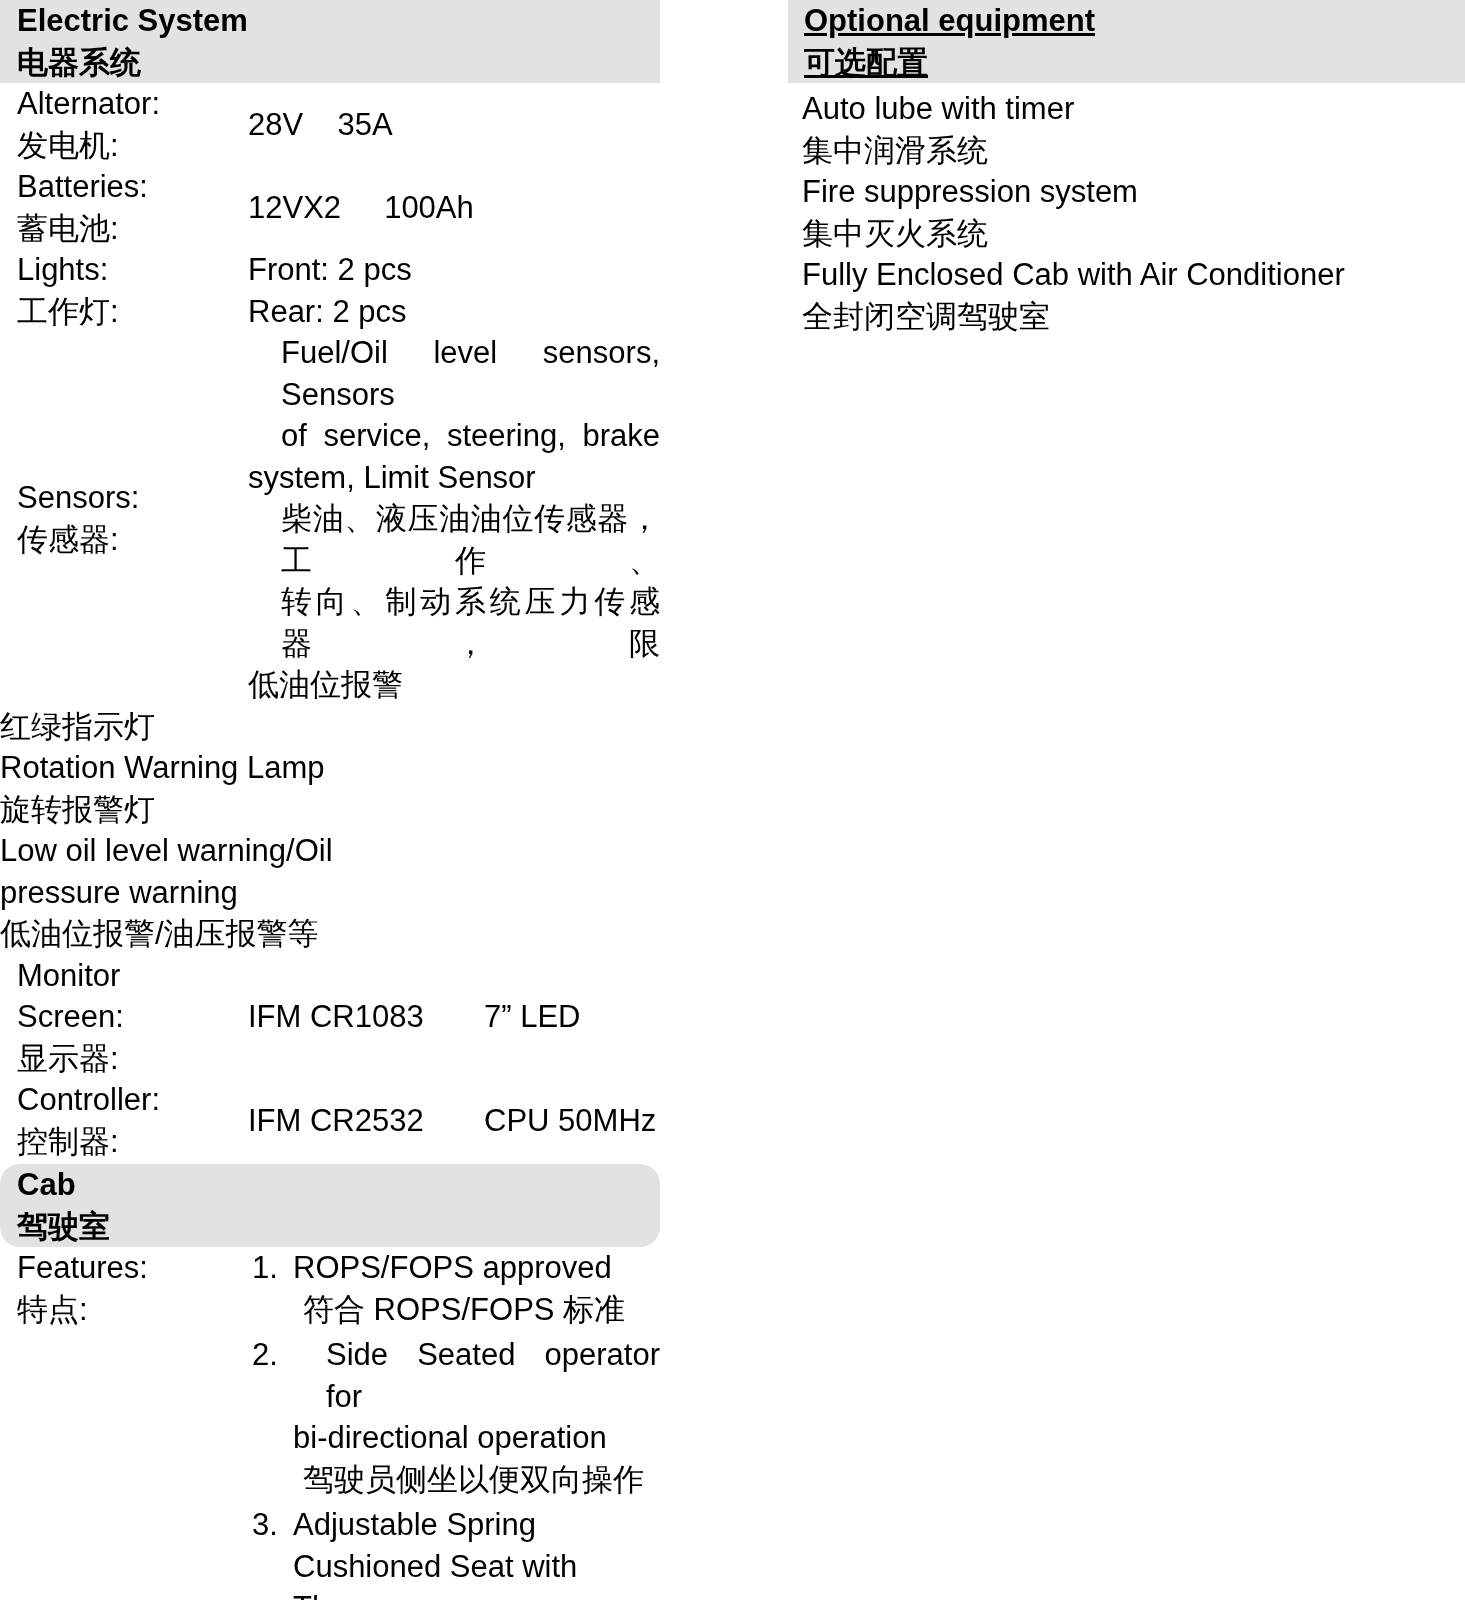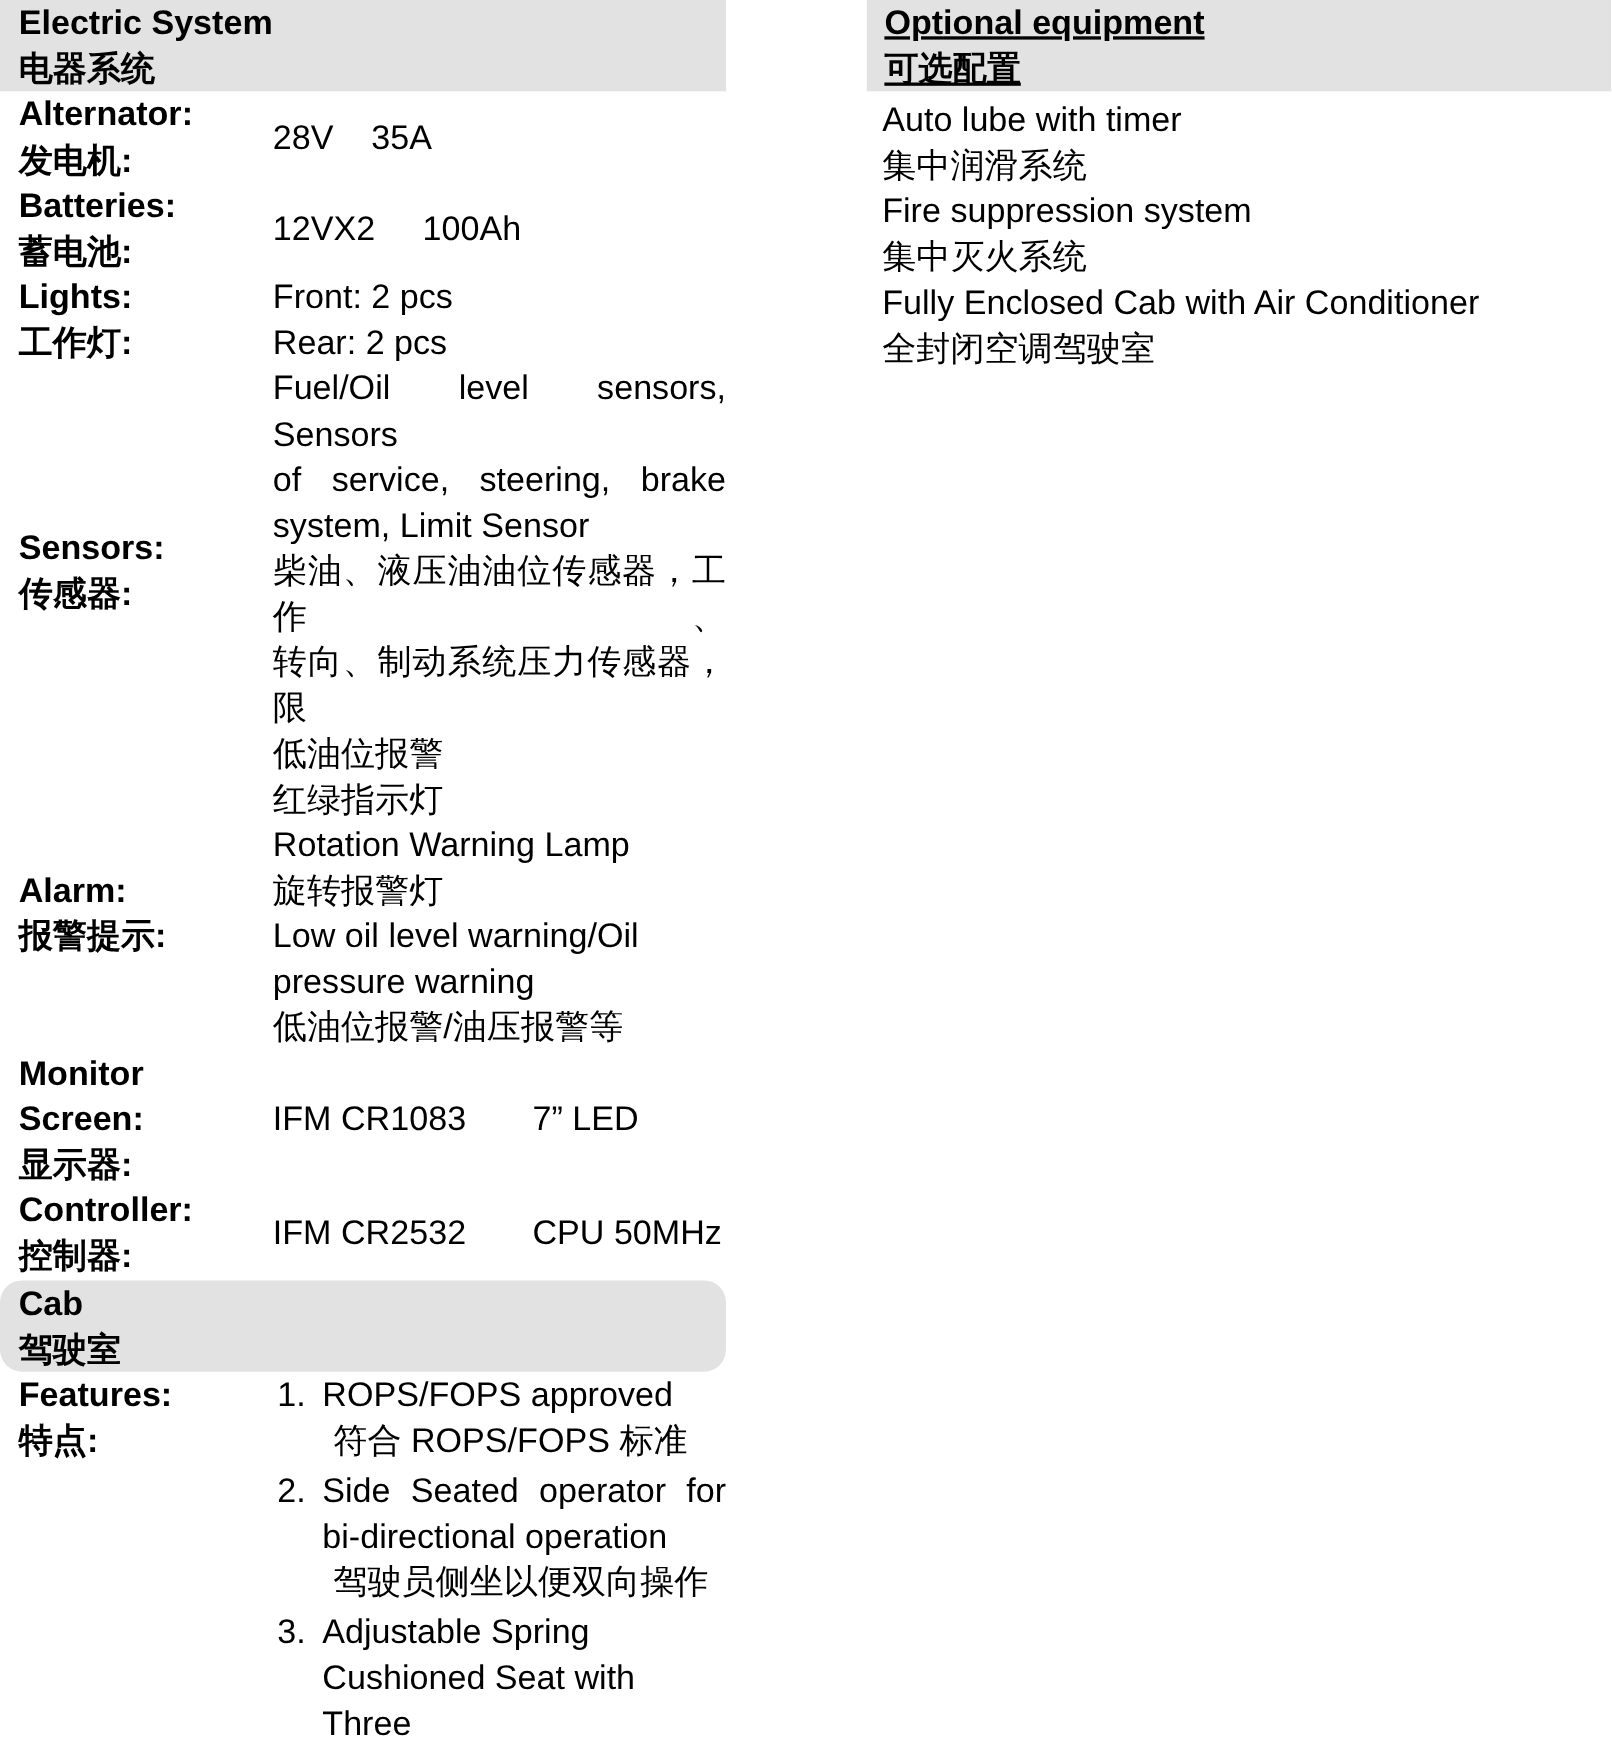--- a/index.html
+++ b/index.html
@@ -20,32 +20,33 @@
     background:#e2e2e2;
     height:83px;
     display:flex;flex-direction:column;justify-content:center;
     padding-left:17px;box-sizing:border-box;
   }
   .section-header .line{font-weight:bold;}
 
   .spec-row{display:flex;align-items:stretch;}
   .lab{
     width:231px;padding-left:17px;flex:none;
-    display:flex;flex-direction:column;justify-content:center;font-weight:bold;
+    display:flex;flex-direction:column;justify-content:center;
   }
   .val{
     width:412px;flex:none;
     display:flex;flex-direction:column;justify-content:center;
   }
   .top{justify-content:flex-start;}
 
   .justify{
     white-space:normal;
     text-align:justify;
     text-align-last:justify;
+    margin-left:33px;
   }
 
   .cab-header{margin-top:2px;border-radius:20px;}
 
   .feat{display:flex;}
   .feat + .feat{margin-top:4px;}
   .feat-num{width:45px;padding-left:4px;box-sizing:border-box;flex:none;}
   .feat-body{flex:1;min-width:0;}
   .zh-ind{padding-left:10px;}
 
@@ -104,24 +105,20 @@
         <div class="line justify">Fuel/Oil level sensors, Sensors</div>
         <div class="line justify">of service, steering, brake</div>
         <div class="line">system, Limit Sensor</div>
         <div class="line justify">柴油、液压油油位传感器，工作、</div>
         <div class="line justify">转向、制动系统压力传感器，限</div>
         <div class="line">低油位报警</div>
       </div>
     </div>
 
     <div class="spec-row">
-      <div class="lab">
-        <div class="line">Alarm:</div>
-        <div class="line">报警提示:</div>
-      </div>
       <div class="val">
         <div class="line">红绿指示灯</div>
         <div class="line">Rotation Warning Lamp</div>
         <div class="line">旋转报警灯</div>
         <div class="line">Low oil level warning/Oil</div>
         <div class="line">pressure warning</div>
         <div class="line">低油位报警/油压报警等</div>
       </div>
     </div>
 

